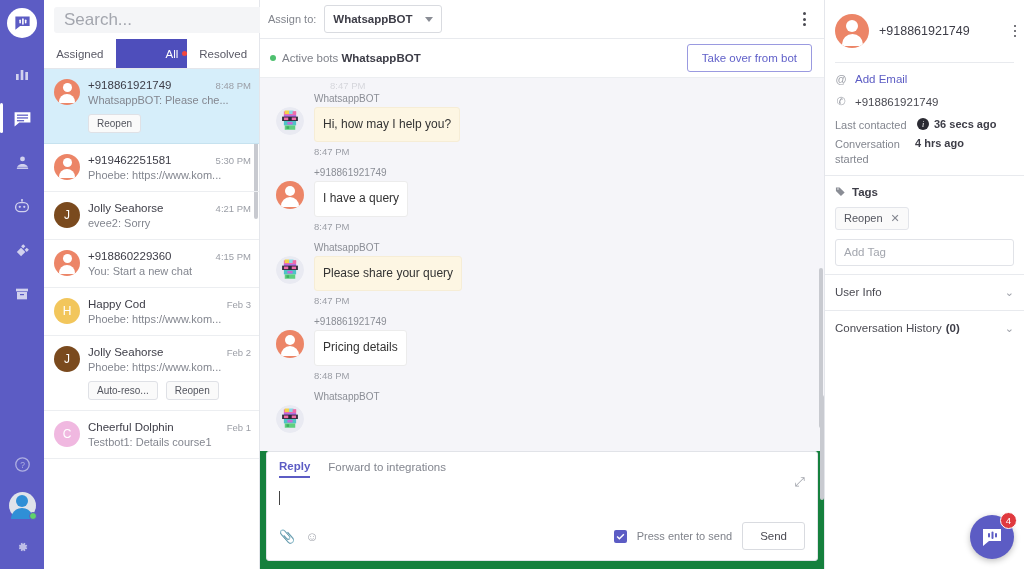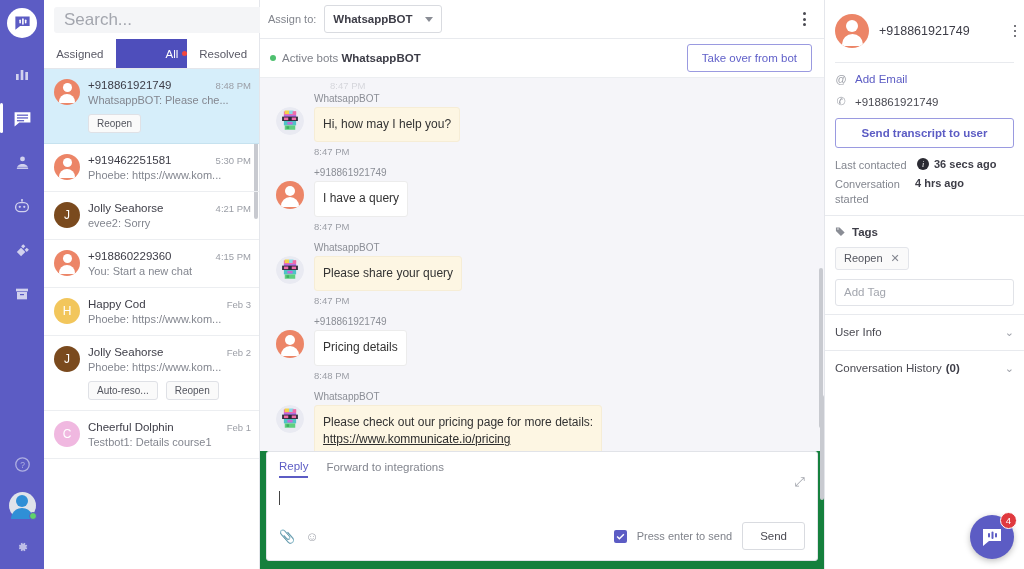--- a/index.html
+++ b/index.html
@@ -125,21 +125,21 @@
   .msg-time { font-size: 9.5px; color: #9b9ea6; margin-top: 4px; margin-bottom: 8px; }
   .msg-time-top { font-size: 9.5px; color: #9b9ea6; margin-left: 54px; }
   .chat-scroll { position: absolute; right: 1px; top: 190px; width: 4px; height: 160px;
     background: #c8cad0; border-radius: 2px; }
 
   
   .composer { background: #fff; border-top: 1px solid #e6e8ec; padding: 8px 12px 10px 12px;
     margin: 0 6px 8px 6px; border: 1px solid #e1e3e8; border-radius: 3px; position: relative; }
   .comp-tabs { display: flex; gap: 18px; align-items: center; }
   .comp-tab { font-size: 11.5px; color: #83868f; cursor: pointer; padding-bottom: 4px; }
-  .comp-tab.active { color: #5c5cc4; border-bottom: 2px solid #5c5cc4; font-weight: normal; }
+  .comp-tab.active { color: #5c5cc4; border-bottom: 2px solid #5c5cc4; font-weight: bold; }
   .expand-icon { position: absolute; right: 12px; top: 22px; color: #9ea1a9; font-size: 13px; cursor: pointer; }
   .comp-input { min-height: 34px; padding-top: 12px; font-size: 12px; color: #333; }
   .caret { display: inline-block; width: 1px; height: 14px; background: #444; vertical-align: middle; }
   .comp-foot { display: flex; align-items: center; margin-top: 10px; }
   .comp-icons { display: flex; gap: 10px; color: #a0a3ab; font-size: 13px; }
   .comp-right { margin-left: auto; display: flex; align-items: center; gap: 10px; }
   .chk { width: 13px; height: 13px; background: #5c5cc4; border-radius: 2px;
     display: flex; align-items: center; justify-content: center; cursor: pointer; }
   .chk svg { display:block; }
   .chk-label { font-size: 11px; color: #7f828a; }
@@ -492,21 +492,21 @@
               <rect x="19" y="5" width="4" height="3" fill="#f06da8"></rect>
               <rect x="9" y="9" width="14" height="4" fill="#b56be0"></rect>
               <rect x="7" y="11" width="18" height="5" fill="#2a2a38"></rect>
               <rect x="9" y="12" width="5" height="3" fill="#f06da8"></rect>
               <rect x="18" y="12" width="5" height="3" fill="#f06da8"></rect>
               <rect x="9" y="16" width="14" height="5" fill="#4fc3c7"></rect>
               <rect x="13" y="17" width="6" height="3" fill="#c86ad8"></rect>
               <rect x="10" y="21" width="12" height="5" fill="#5fd07f"></rect>
               <rect x="12" y="22" width="3" height="3" fill="#3fae63"></rect>
             </svg></div>
-          <div class="msg-body"><div class="msg-sender">WhatsappBOT</div><div class="bubble bot"><span>Please check out our pricing page for more details:</span><br><a href="#">https://www.kommunicate.io/pricing</a></div></div>
+          <div class="msg-body"><div class="msg-sender">WhatsappBOT</div></div>
         </div>
       </div>
 
     <div class="composer">
       <div class="comp-tabs" id="comptabs">
           <div class="comp-tab active">Reply</div>
           <div class="comp-tab">Forward to integrations</div>
         </div>
       <div class="expand-icon">⤢</div>
       <div class="comp-input"><span class="caret"></span></div>
@@ -545,21 +545,20 @@
     <div class="r-sep"></div>
     <div class="r-body">
       <div class="r-line">
         <span class="r-ico">@</span>
         <span class="r-link">Add Email</span>
       </div>
       <div class="r-line">
         <span class="r-ico">✆</span>
         <span class="r-val">+918861921749</span>
       </div>
-      <button class="transcript-btn">Send transcript to user</button>
       <div class="meta-row">
         <span class="meta-label">Last contacted</span>
         <span class="info-badge">i</span>
         <span class="meta-val">36 secs ago</span>
       </div>
       <div class="meta-row">
         <span class="meta-label">Conversation started</span>
         <span class="meta-val">4 hrs ago</span>
       </div>
     </div>

